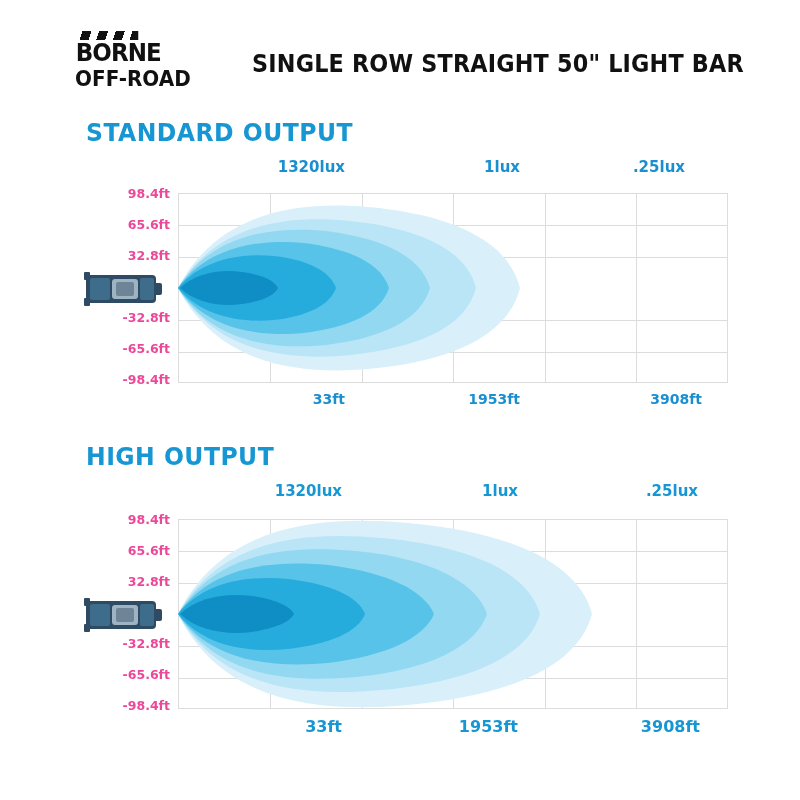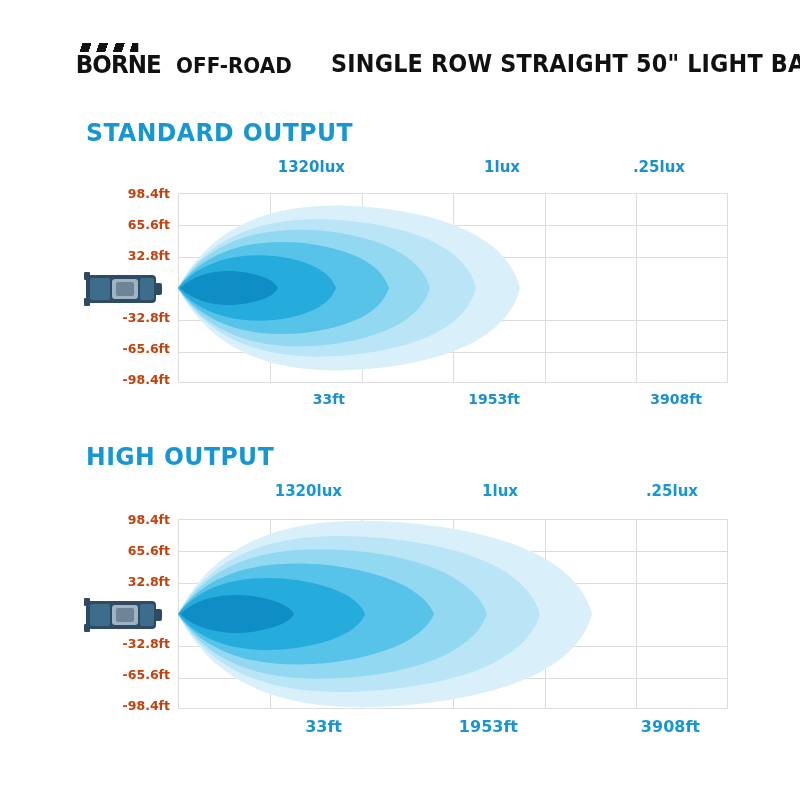--- a/index.html
+++ b/index.html
@@ -22,22 +22,22 @@
     top: 44px;
     left: 72px;
     right: 56px;
     height: 40px;
     display: flex;
     align-items: center;
   }
   .brand {
     display: flex;
     align-items: baseline;
-    gap: 8px;
-    white-space: nowrap;
+    white-space: nowrap;
+    flex-direction: column;
   }
   .brand-mark {
     font-family: "DejaVu Sans", sans-serif;
     font-weight: bold;
     font-size: 25px;
     letter-spacing: -1px;
     color: #111111;
     position: relative;
     transform: scaleX(0.92);
   }
@@ -104,21 +104,21 @@
     background: #dcdcdc;
   }
 
   .ytick {
     position: absolute;
     right: 0;
     text-align: right;
     font-family: "DejaVu Sans", sans-serif;
     font-weight: bold;
     font-size: 12.5px;
-    color: #c2410c;
+    color: #ec4899;
     white-space: nowrap;
   }
   .xtick, .toptick {
     position: absolute;
     text-align: right;
     font-family: "DejaVu Sans", sans-serif;
     font-weight: bold;
     font-size: 14px;
     color: #1696d2;
     white-space: nowrap;

